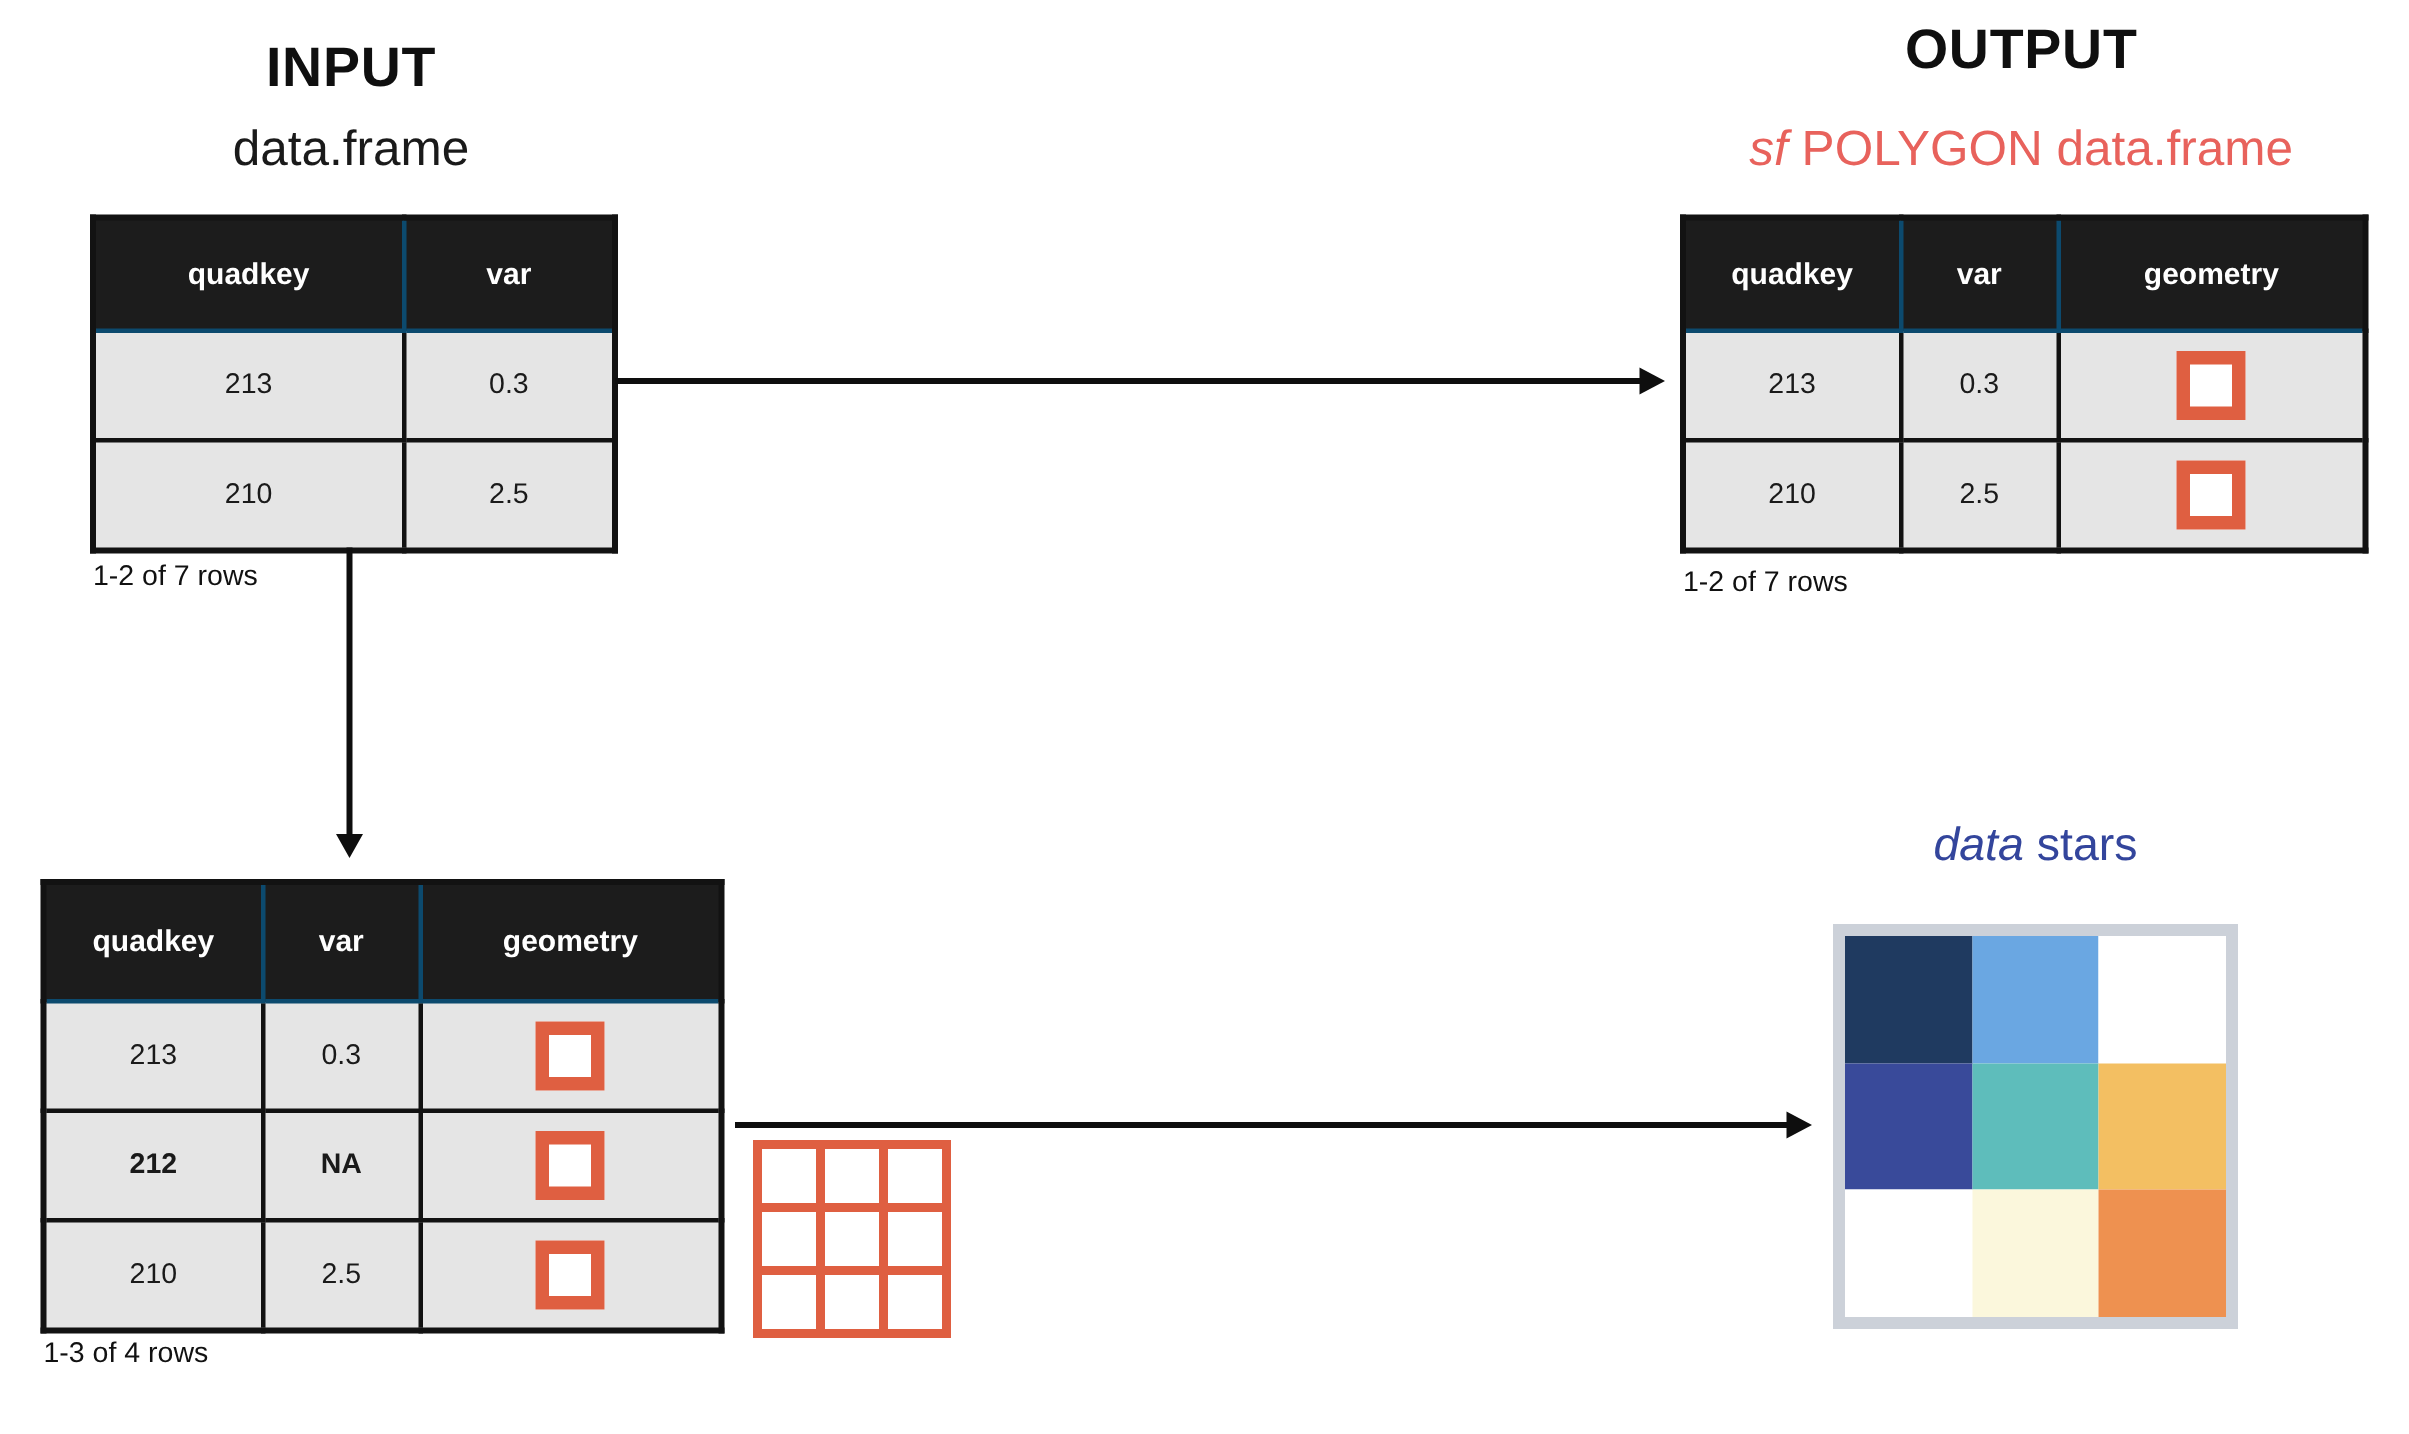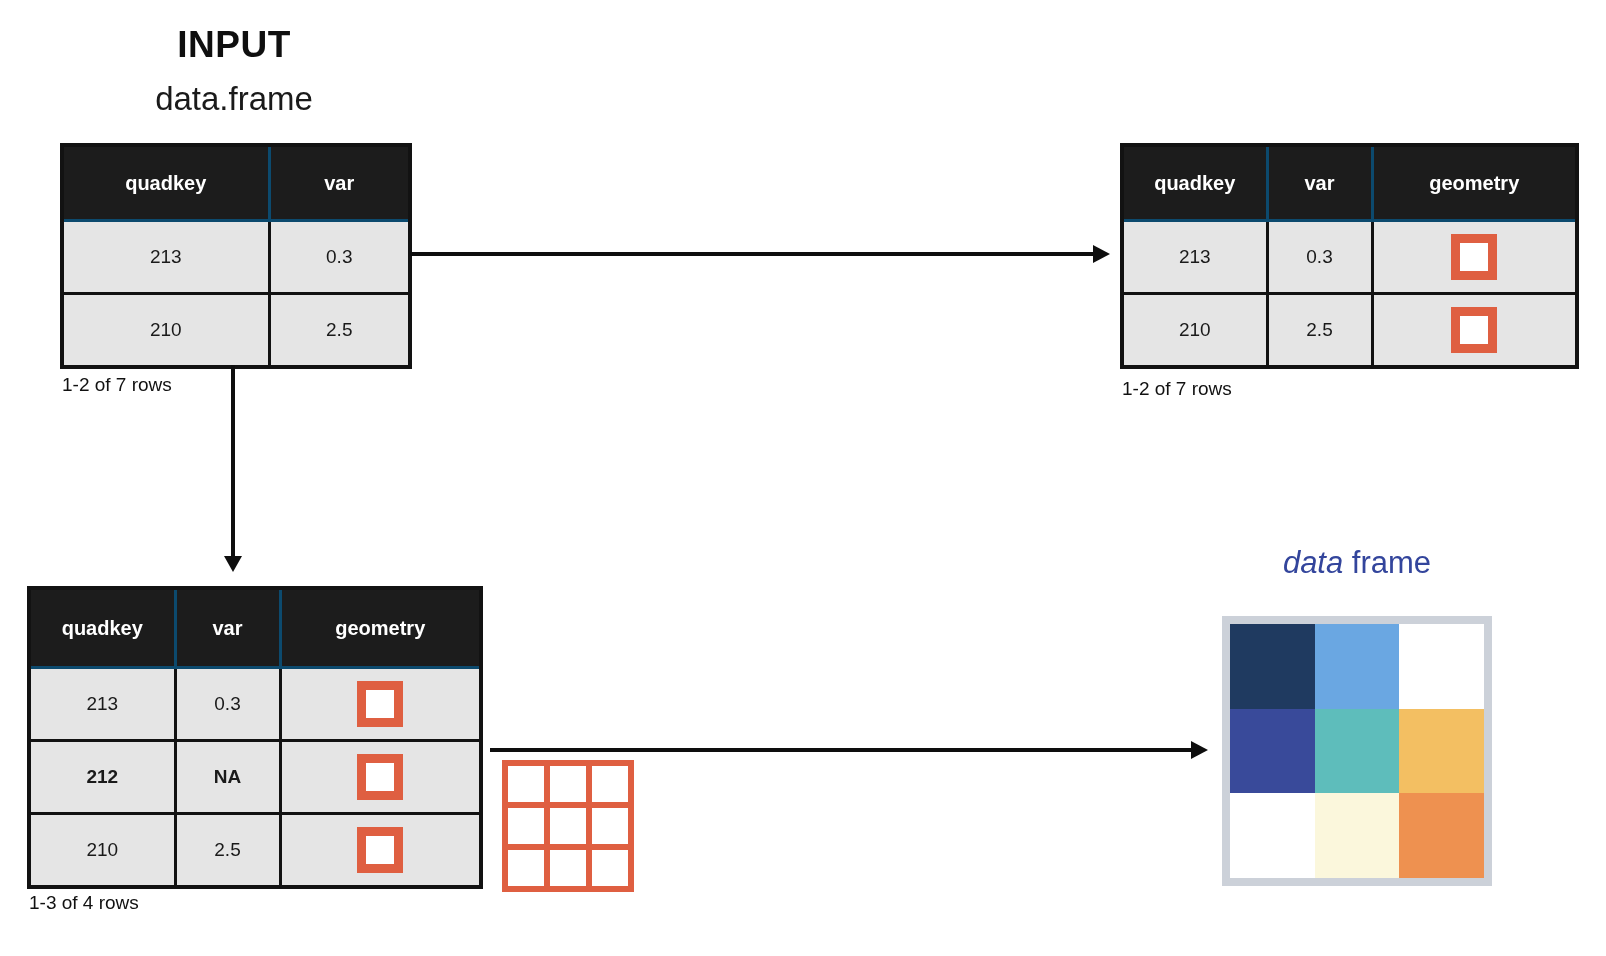--- a/index.html
+++ b/index.html
@@ -87,20 +87,22 @@
       <tr>
         <td>210</td>
         <td>2.5</td>
       </tr>
     </tbody>
   </table>
   <div class="abs caption" style="left:62px;top:374px;">1-2 of 7 rows</div>
 
   <div class="arrow-h" style="left:410px;top:252px;width:692px;"></div>
 
+  <div class="abs center big-title" style="left:1120px;top:12px;width:455px;">OUTPUT</div>
+  <div class="abs center sub-title red-text" style="left:1120px;top:80px;width:455px;"><i>sf</i><span> POLYGON data.frame</span></div>
 
   <table class="df t-top abs" style="left:1120px;top:143px;width:455px;">
     <colgroup>
         <col style="width:145px">
         <col style="width:105px">
         <col style="width:205px">
       </colgroup>
     <thead>
       <tr>
         <th>quadkey</th>
@@ -165,21 +167,21 @@
       <div></div>
       <div></div>
       <div></div>
       <div></div>
       <div></div>
       <div></div>
   </div>
 
   <div class="arrow-h" style="left:490px;top:748px;width:710px;"></div>
 
-  <div class="abs center blue-text" style="left:1222px;top:545px;width:270px;font-size:31px;"><i>data</i><span> frame</span></div>
+  <div class="abs center blue-text" style="left:1222px;top:545px;width:270px;font-size:31px;"><i>data</i><span> stars</span></div>
 
   <div class="raster abs" style="left:1222px;top:616px;">
     <div style="background: rgb(31, 58, 96);"></div>
     <div style="background: rgb(106, 167, 226);"></div>
     <div style="background: rgb(255, 255, 255);"></div>
     <div style="background: rgb(57, 74, 154);"></div>
     <div style="background: rgb(94, 189, 187);"></div>
     <div style="background: rgb(243, 191, 98);"></div>
     <div style="background: rgb(255, 255, 255);"></div>
     <div style="background: rgb(251, 247, 220);"></div>

